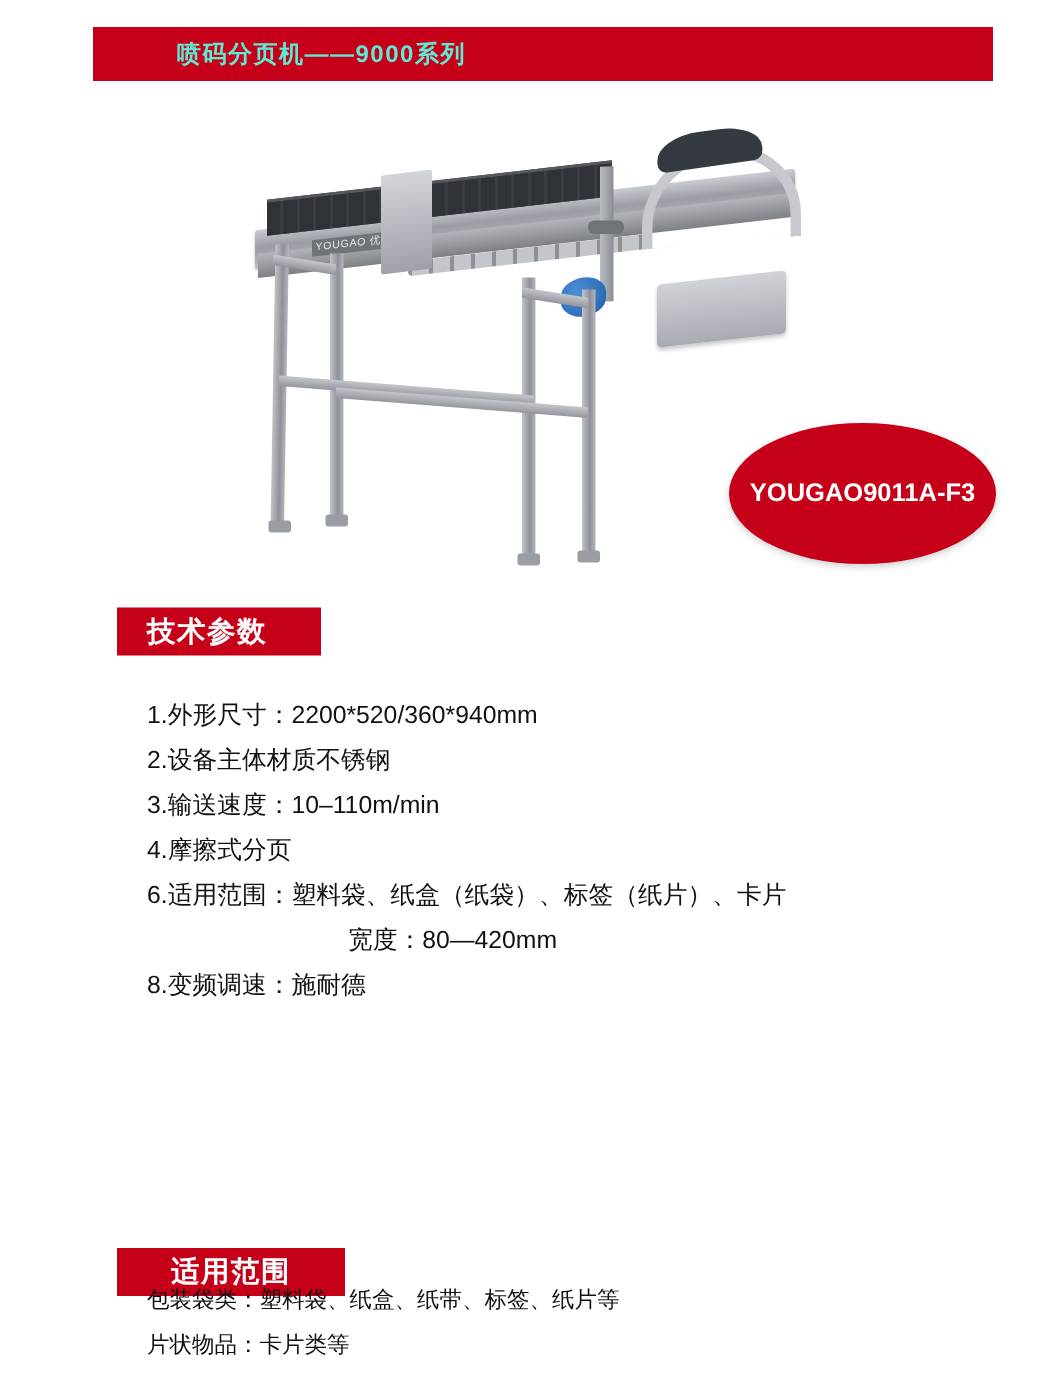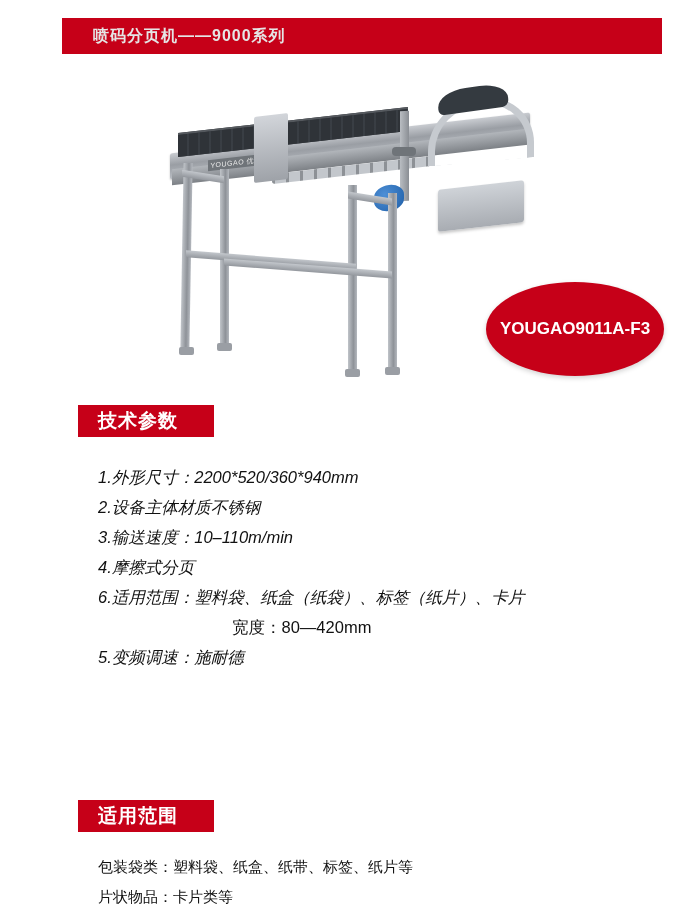--- a/index.html
+++ b/index.html
@@ -21,25 +21,25 @@
     position: absolute;
     left: 62px;
     top: 18px;
     width: 600px;
     height: 36px;
     background: #c60018;
     display: flex;
     align-items: center;
   }
   .header-banner .title {
-    color: #e5e5e5;
+    color: #5eead4;
     font-size: 16px;
     font-weight: bold;
     letter-spacing: 1px;
-    padding-left: 31px;
+    padding-left: 56px;
   }
 
   
   .photo-area {
     position: absolute;
     left: 62px;
     top: 60px;
     width: 600px;
     height: 330px;
   }
@@ -251,33 +251,33 @@
     align-items: center;
   }
   .section-head span {
     color: #fff;
     font-size: 19px;
     font-weight: bold;
     letter-spacing: 1px;
     padding-left: 20px;
   }
   #spec-head { top: 405px; }
-  #scope-head { top: 800px; }
+  #scope-head { top: 832px; padding-left: 16px; }
 
   
   .spec-list {
     position: absolute;
     left: 98px;
     top: 462px;
     width: 560px;
     font-size: 16.5px;
     line-height: 30px;
     color: #111;
   }
-  .spec-item { white-space: pre; font-style: italic; }
+  .spec-item { white-space: pre; }
   .spec-sub {
     white-space: pre;
     padding-left: 134px;
   }
 
   
   .scope-list {
     position: absolute;
     left: 98px;
     top: 852px;
@@ -339,21 +339,21 @@
   <span>技术参数</span>
 </div>
 
 <div class="spec-list">
   <div class="spec-item">1.外形尺寸：2200*520/360*940mm</div>
   <div class="spec-item">2.设备主体材质不锈钢</div>
   <div class="spec-item">3.输送速度：10–110m/min</div>
   <div class="spec-item">4.摩擦式分页</div>
   <div class="spec-item">6.适用范围：塑料袋、纸盒（纸袋）、标签（纸片）、卡片</div>
   <div class="spec-sub">宽度：80—420mm</div>
-  <div class="spec-item">5.变频调速：施耐德</div>
+  <div class="spec-item">8.变频调速：施耐德</div>
 </div>
 
 <div class="section-head" id="scope-head">
   <span>适用范围</span>
 </div>
 
 <div class="scope-list">
   <div class="scope-item">包装袋类：塑料袋、纸盒、纸带、标签、纸片等</div>
   <div class="scope-item">片状物品：卡片类等</div>
 </div>

